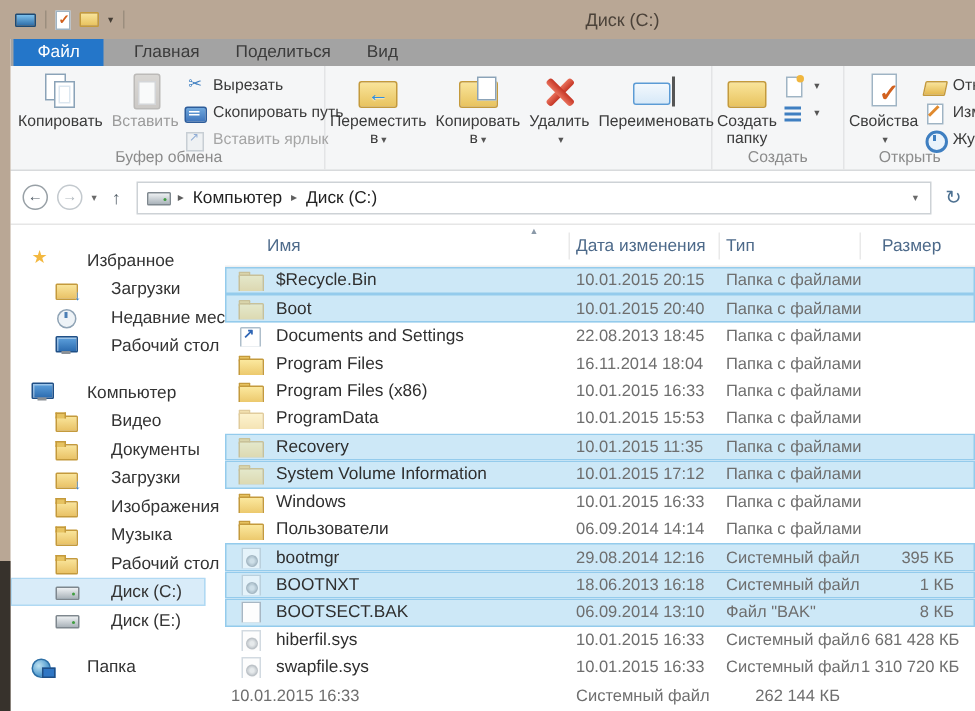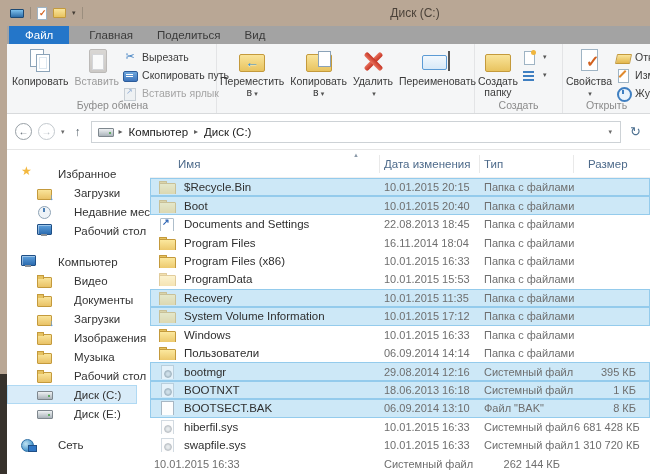--- a/index.html
+++ b/index.html
@@ -326,21 +326,21 @@
           <div class="sitem lvl1 cur">
             <span class="sico drive"></span>
             <span>Диск (C:)</span>
           </div>
           <div class="sitem lvl1">
             <span class="sico drive"></span>
             <span>Диск (E:)</span>
           </div>
           <div class="sitem lvl0 gap">
             <span class="sico network"></span>
-            <span>Сеть</span>
+            <span>Папка</span>
           </div>
         </div>
       <div class="content">
         <div class="hrow">
           <span class="sortic">▲</span>
           <span class="hc hname">Имя</span>
           <span class="hc">Дата изменения</span>
           <span class="hc">Тип</span>
           <span class="hc hsize">Размер</span>
         </div>

